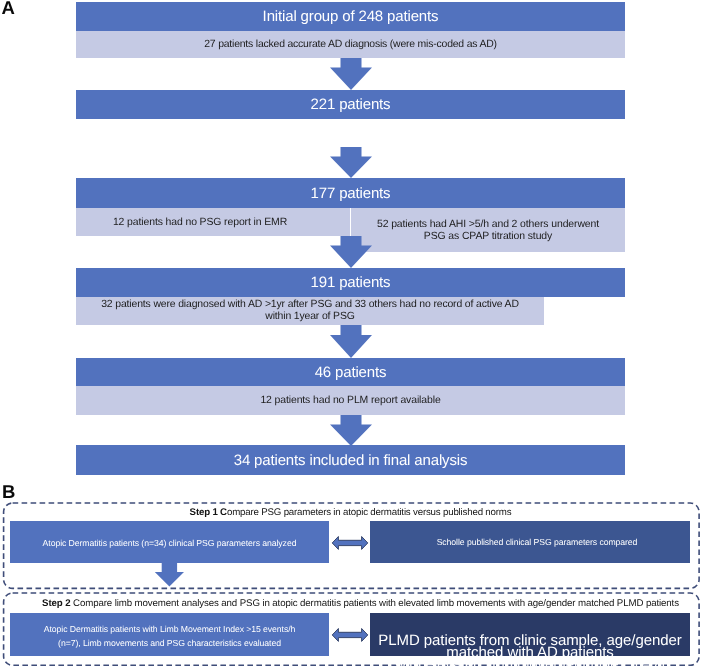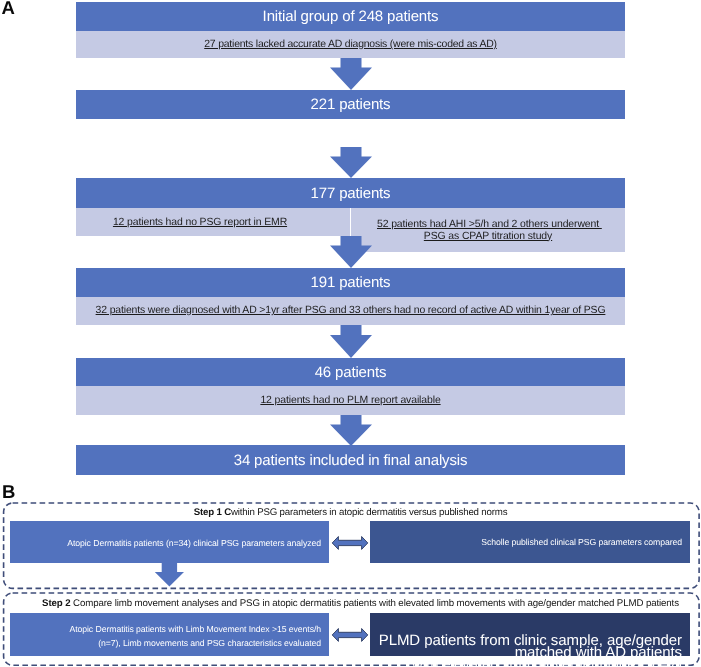--- a/index.html
+++ b/index.html
@@ -10,37 +10,37 @@
   .box > span, .sbox > span, .steph, .panel-label{-webkit-font-smoothing:antialiased;transform:translateZ(0);}
 
   .panel-label{position:absolute;font-weight:bold;color:#0a0a0a;line-height:1;
                font-family:"Liberation Sans",sans-serif;}
 
   .box{position:absolute;box-sizing:border-box;display:flex;align-items:center;
        justify-content:center;text-align:center;}
   .box > span{display:block;width:100%;padding:0 14px;box-sizing:border-box;}
 
   .dark{background:#5272be;color:#ffffff;}
-  .light{background:#c5cae4;color:#1c1c1c;text-decoration:underline;}
+  .light{background:#c5cae4;color:#1c1c1c;}
 
   .title-txt{font-size:15px;letter-spacing:-0.15px;padding-top:1px;}
   .note-txt{font-size:10.45px;line-height:11.9px;letter-spacing:-0.11px;white-space:pre-wrap;}
 
   .arrow{position:absolute;}
 
   
   .dashsvg{position:absolute;}
   .steph{position:absolute;font-size:9.7px;color:#141414;white-space:nowrap;
          letter-spacing:-0.18px;line-height:1;}
   .steph b{font-weight:bold;}
 
   .sbox{position:absolute;box-sizing:border-box;display:flex;align-items:center;
         justify-content:center;text-align:center;color:#ffffff;}
   .sbox > span{display:block;width:100%;padding:2px 8px 0;box-sizing:border-box;
-               font-size:8.7px;line-height:14px;letter-spacing:-0.08px;text-align:right;}
+               font-size:8.7px;line-height:14px;letter-spacing:-0.08px;}
   .sb-mid{background:#5272be;}
   .sb-dk{background:#3c5691;}
   .sb-navy{background:#2a3a66;}
 </style>
 </head>
 <body>
 
 <div id="root">
 
   <div class="panel-label" style="left:1.5px;top:-1.5px;font-size:18.5px;">A</div>
@@ -75,21 +75,21 @@
     <span class="note-txt" style="padding-top:1px;">52 patients had AHI &gt;5/h and 2 others underwent PSG as CPAP titration study</span>
   </div>
 
   <svg class="arrow" style="left:330px;top:236px;" width="42" height="32" viewBox="0 0 42 32">
     <polygon points="10.5,0 31.5,0 31.5,9.5 42,9.5 21,32 0,9.5 10.5,9.5" fill="#5272be"></polygon>
   </svg>
 
   <div class="box dark" style="left:76px;top:268px;width:549px;height:29px;">
     <span class="title-txt">191 patients</span>
   </div>
-  <div class="box light" style="left:76px;top:297px;width:549px;height:28px;">
+  <div class="box light" style="left:76px;top:297px;width:468px;height:28px;">
     <span class="note-txt" style="letter-spacing:-0.147px;">32 patients were diagnosed with AD &gt;1yr after PSG and 33 others had no record of active AD within 1year of PSG</span>
   </div>
 
   <svg class="arrow" style="left:330px;top:325px;" width="42" height="33" viewBox="0 0 42 33">
     <polygon points="10.5,0 31.5,0 31.5,10 42,10 21,33 0,10 10.5,10" fill="#5272be"></polygon>
   </svg>
 
   <div class="box dark" style="left:76px;top:358px;width:549px;height:28px;">
     <span class="title-txt">46 patients</span>
   </div>
@@ -105,21 +105,21 @@
     <span class="title-txt">34 patients included in final analysis</span>
   </div>
 
   <div class="panel-label" style="left:2px;top:483px;font-size:18.5px;">B</div>
 
   <svg class="dashsvg" style="left:0px;top:498.6px;" width="701" height="94" viewBox="0 0 701 94">
     <rect x="3.6" y="4" width="695.5" height="85.4" rx="9" ry="9" fill="none" stroke="#3f4d79" stroke-width="1.6" stroke-dasharray="5.6 3.4"></rect>
   </svg>
 
   <div class="steph" style="left:0;top:508px;width:701px;text-align:center;">
-    <b>Step 1 C</b><span>within PSG parameters in atopic dermatitis versus published norms</span>
+    <b>Step 1 C</b><span>ompare PSG parameters in atopic dermatitis versus published norms</span>
   </div>
 
   <div class="sbox sb-mid" style="left:10px;top:521px;width:319px;height:42px;">
     <span>Atopic Dermatitis patients (n=34) clinical PSG parameters analyzed</span>
   </div>
 
   <svg class="arrow" style="left:331px;top:535px;" width="38" height="16" viewBox="0 0 38 16">
     <polygon points="1.2,7.95 7.4,1.5 7.4,5.3 30.6,5.3 30.6,1.5 36.8,7.95 30.6,14.4 30.6,10.6 7.4,10.6 7.4,14.4" fill="#5272be" stroke="#2b3a60" stroke-width="0.9" stroke-linejoin="miter"></polygon>
   </svg>
 

